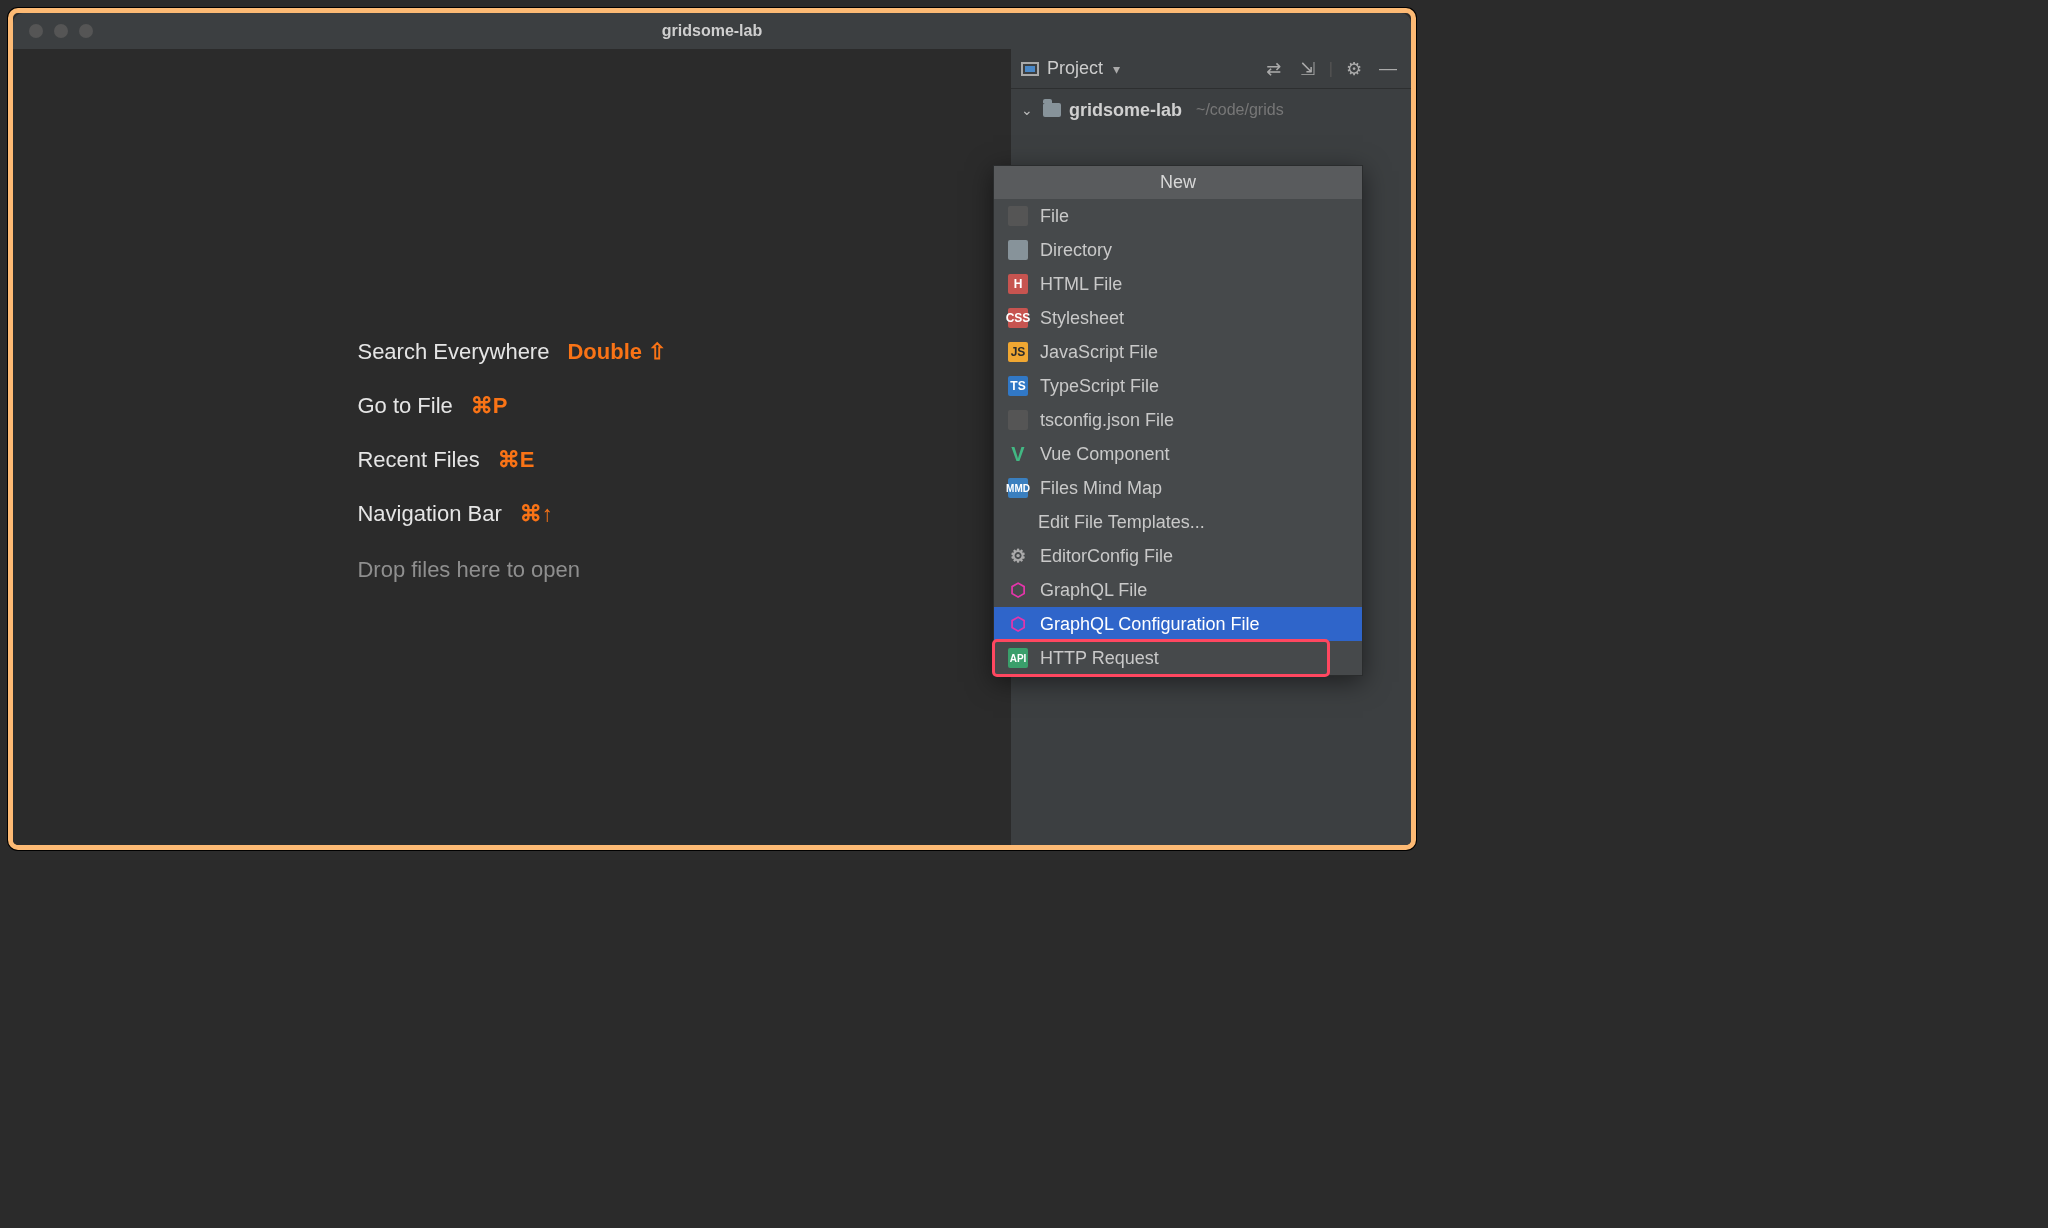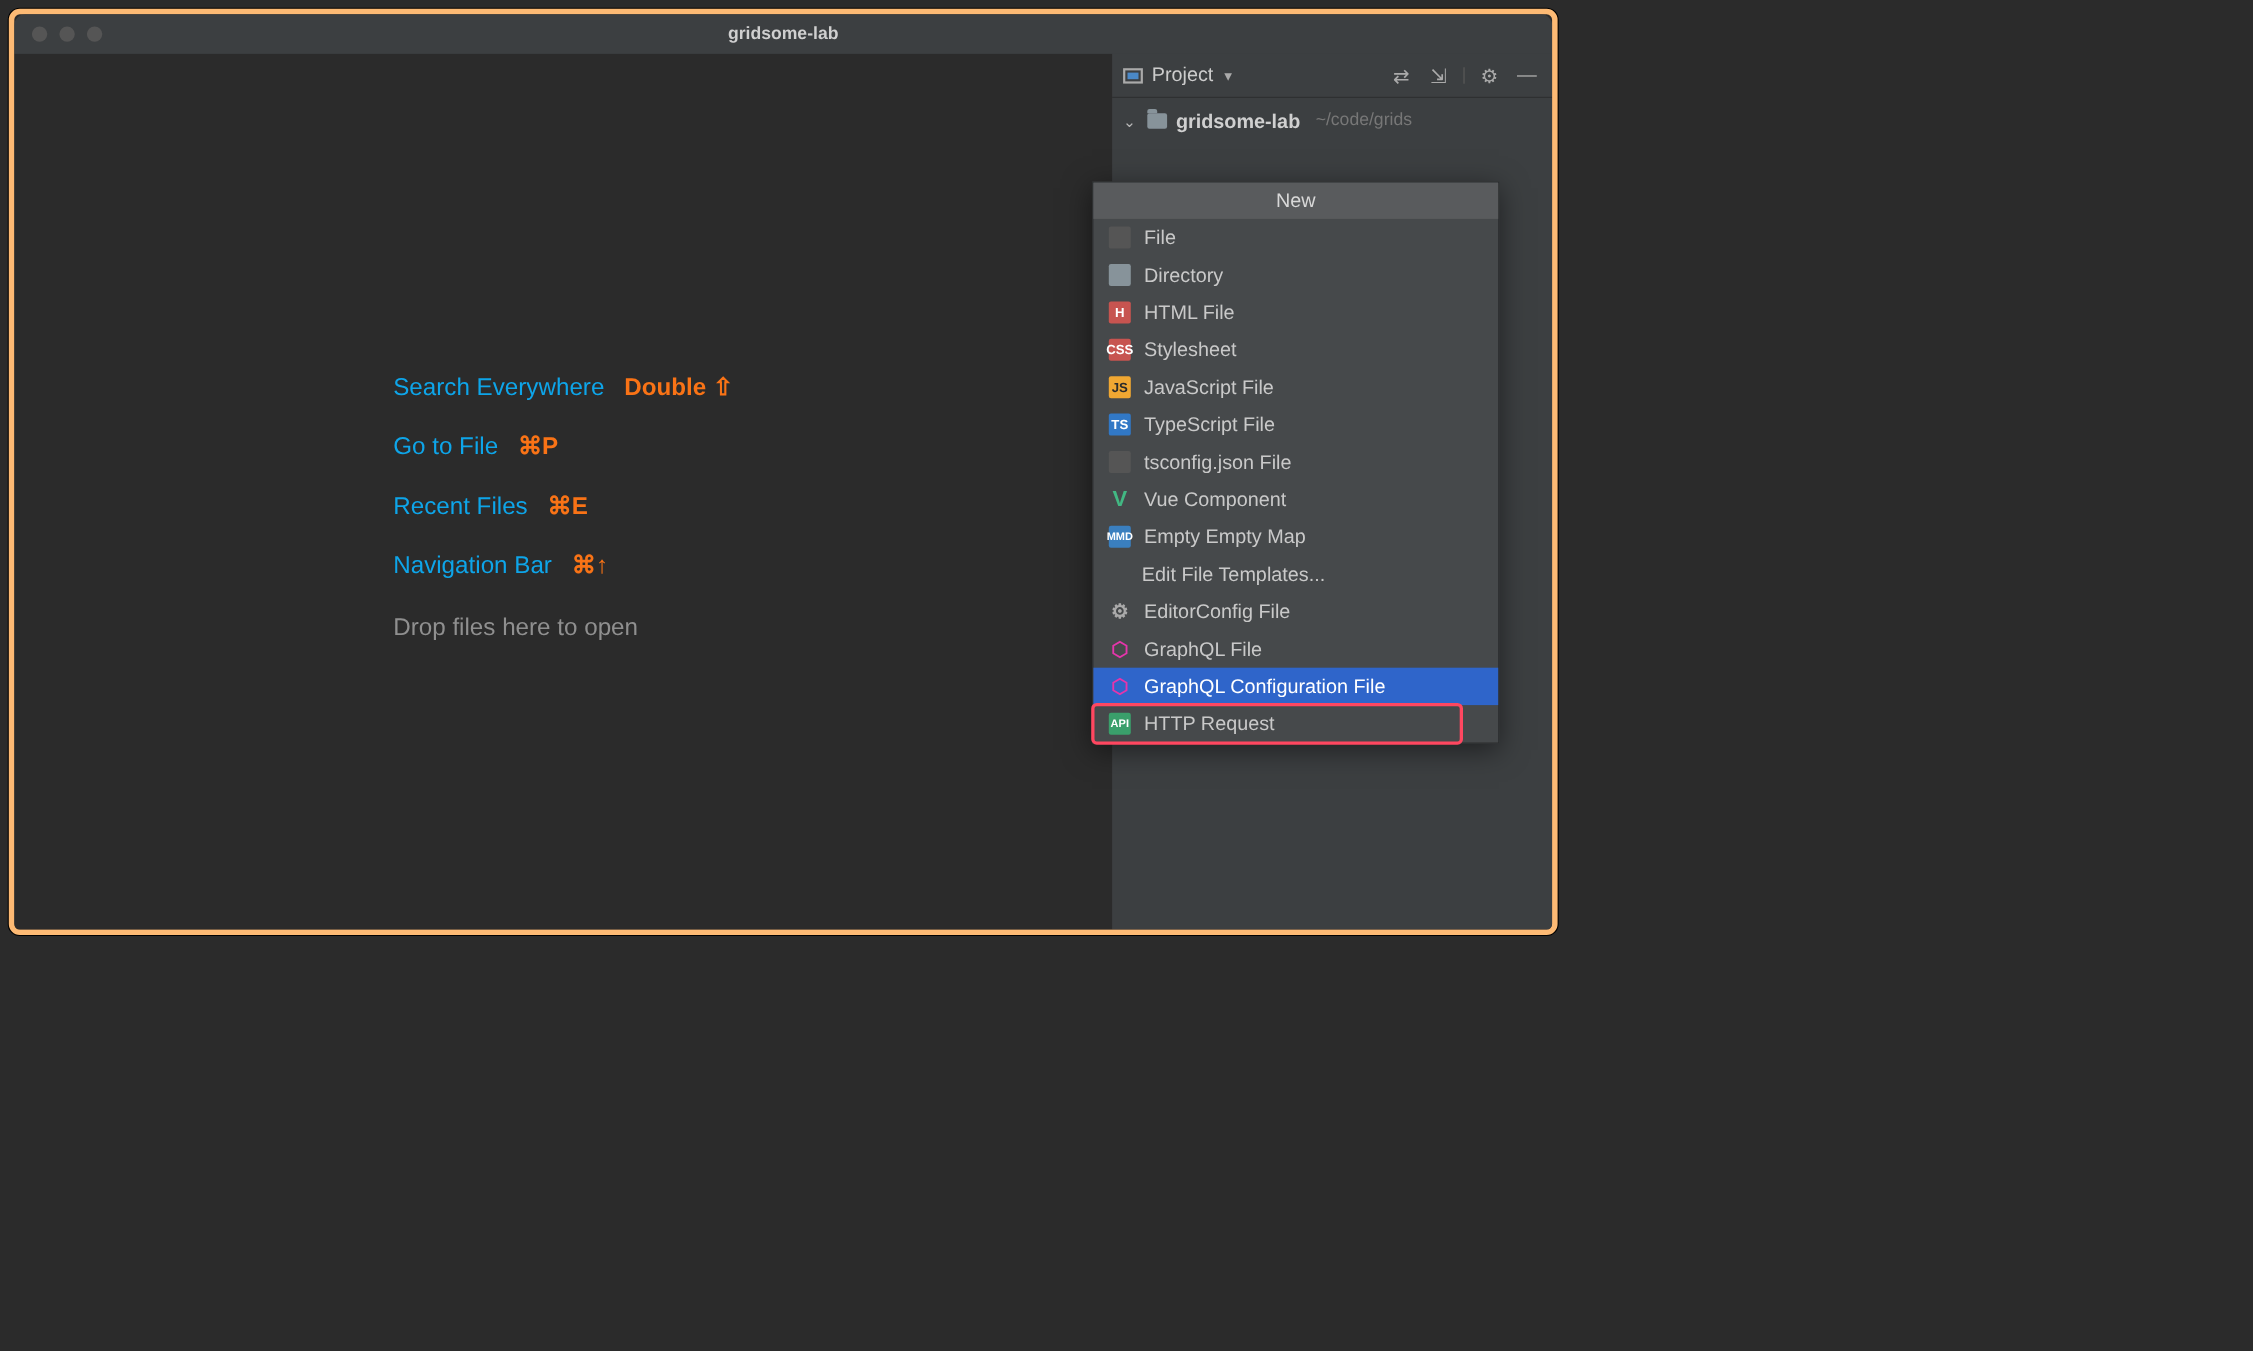--- a/index.html
+++ b/index.html
@@ -43,21 +43,21 @@
   .editor-empty {
     position:absolute; left:0; top:0; bottom:0; right:400px;
     background:#2b2b2b;
     display:flex; align-items:center; justify-content:center;
   }
   .hints { text-align:left; }
   .hint-row {
     font-size:22px; color:#888; margin:28px 0;
     display:flex; align-items:center; gap:18px;
   }
-  .hint-label { color:#0ea5e9; }
+  .hint-label { color:#e5e5e5; }
   .hint-key { color:#f97316; font-weight:700; }
   .drop-row { font-size:22px; color:#8f8f8f; margin-top:30px; }
 
   .right-pane {
     position:absolute; right:0; top:0; bottom:0; width:400px;
     background:#3c3f41;
   }
   .tool-header {
     height:40px; display:flex; align-items:center; padding:0 10px;
     border-bottom:1px solid #2d2f30;
@@ -224,21 +224,21 @@
         <div class="ctx-item">
           <span class="ico ico-tscfg"></span>
           <span>tsconfig.json File</span>
         </div>
         <div class="ctx-item">
           <span class="ico ico-vue">V</span>
           <span>Vue Component</span>
         </div>
         <div class="ctx-item">
           <span class="ico ico-mmd">MMD</span>
-          <span>Empty Empty Map</span>
+          <span>Files Mind Map</span>
         </div>
         <div class="ctx-item indent">
           <span>Edit File Templates...</span>
         </div>
         <div class="ctx-item">
           <span class="ico ico-gear">⚙</span>
           <span>EditorConfig File</span>
         </div>
         <div class="ctx-item">
           <span class="ico ico-gql">⬡</span>

